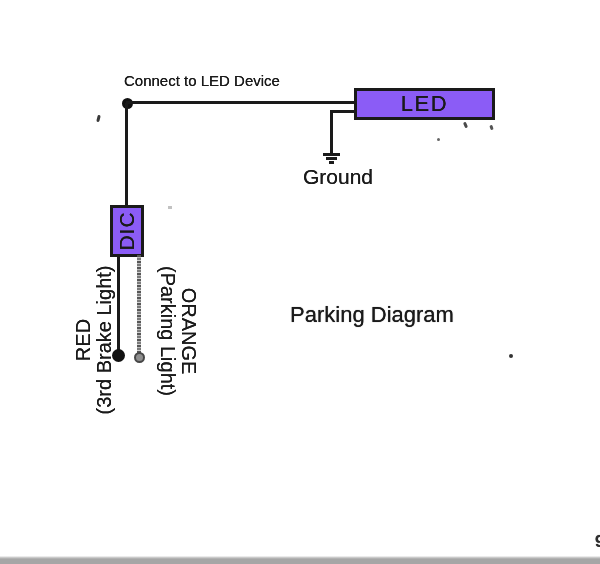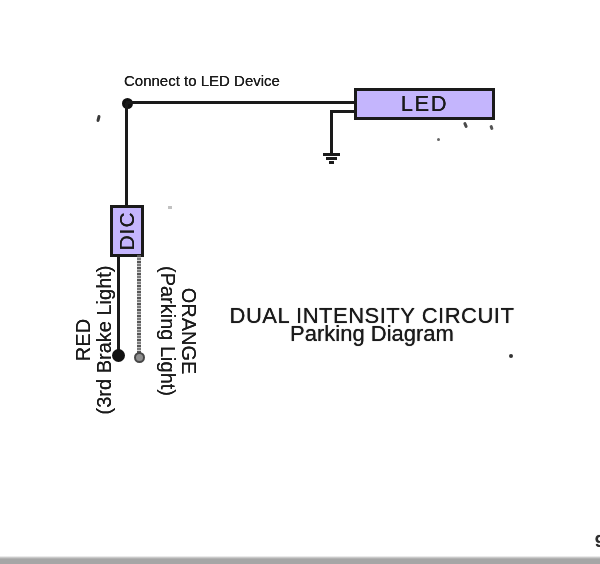--- a/index.html
+++ b/index.html
@@ -16,21 +16,21 @@
     color:#1a1a1a;
     text-shadow:0 0 0.6px #1a1a1a; 
     white-space:nowrap;
   }
   .wire{position:absolute;background:#1a1a1a;}
   .dot{position:absolute;border-radius:50%;background:#111;}
   .box{
     position:absolute;
     border:3px solid #1a1a1a;
     box-sizing:border-box;
-    background:#c4b5fd;
+    background:#8b5cf6;
     display:flex;align-items:center;justify-content:center;
   }
   
   .connect-label{left:108px;top:72px;font-size:15px;margin-left:16px;}
   
   .junction-dot{left:122px;top:98px;width:11px;height:11px;}
   .wire-main-h{left:126px;top:101px;width:230px;height:3px;}
   .wire-to-dic{left:125px;top:103px;width:3px;height:103px;}
   
   .led-box{left:354px;top:88px;width:141px;height:32px;}
@@ -123,41 +123,41 @@
     <span>LED</span>
   </div>
 
   <div class="wire gnd-stub-h"></div>
   <div class="wire gnd-stub-v"></div>
   <div>
     <div class="gnd-bar gnd-bar1"></div>
     <div class="gnd-bar gnd-bar2"></div>
     <div class="gnd-bar gnd-bar3"></div>
   </div>
+  <div class="txt ground-label">Ground</div>
 
   <div class="box dic-box">
     <span>DIC</span>
   </div>
 
   <div class="wire red-wire"></div>
   <div class="dot red-dot"></div>
   <div class="orange-wire" style="position:absolute;"></div>
   <div class="dot orange-dot"></div>
 
   <div class="rot-label red-label">
     <div>RED</div>
     <div>(3rd Brake Light)</div>
   </div>
   <div class="rot-label orange-label">
     <div>ORANGE</div>
     <div>(Parking Light)</div>
   </div>
 
   <div class="title">
-    <div class="title-line1">DUAL INTENSITY CIRCUIT</div>
     <div class="title-line2">Parking Diagram</div>
   </div>
 
   <div class="speck speck1"></div>
   <div class="speck speck2"></div>
   <div class="speck speck3"></div>
   <div class="speck speck4"></div>
   <div class="speck speck5"></div>
   <div class="speck speck6"></div>
 

